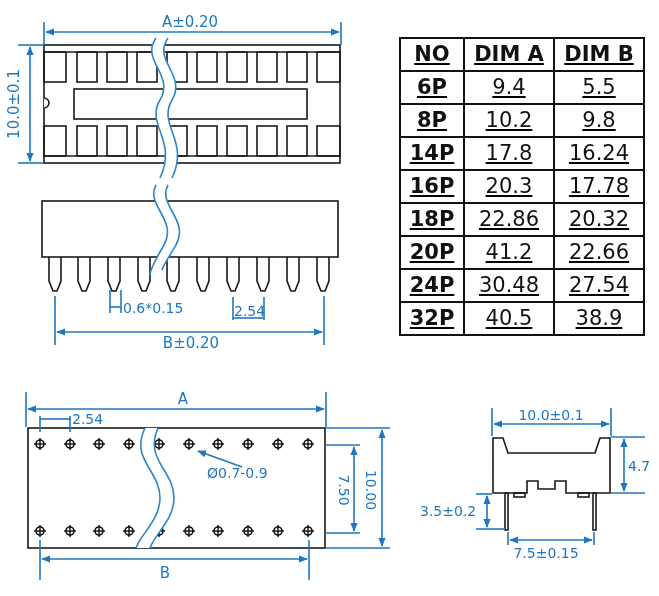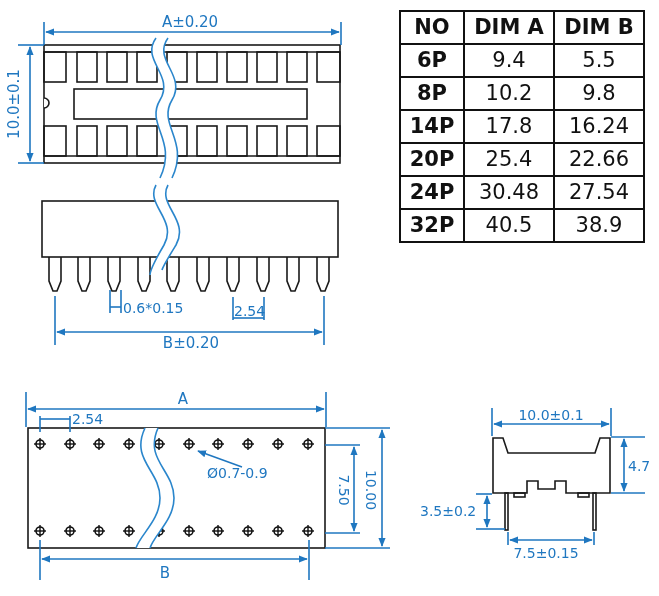--- a/index.html
+++ b/index.html
@@ -3,21 +3,21 @@
 <meta charset="utf-8">
 <style>
   html, body { margin: 0; padding: 0; background: #ffffff; }
   body { width: 659px; height: 596px; position: relative; overflow: hidden; font-family: "DejaVu Sans", sans-serif; }
   #drawing { position: absolute; left: 0; top: 0; }
   .dim-text { fill: #1f77c0; font-family: "DejaVu Sans", sans-serif; }
   .outline { stroke: #1a1a1a; fill: none; stroke-width: 1.6; }
   .dim { stroke: #1f77c0; fill: none; stroke-width: 1.6; }
   .break { stroke: #2a86cc; fill: none; stroke-width: 1.6; }
   .break-fill { fill: #ffffff; stroke: none; }
-  #dim-table { position: absolute; left: 399px; top: 10px; border-collapse: collapse; font-family: "DejaVu Sans", sans-serif; }
+  #dim-table { position: absolute; left: 399px; top: 37px; border-collapse: collapse; font-family: "DejaVu Sans", sans-serif; text-decoration: underline; }
   #dim-table td, #dim-table th { border: 2.5px solid #111; text-align: center; font-size: 21px; font-weight: normal; color: #111; padding: 0; height: 31px; line-height: 31px; }
   #dim-table th { font-weight: bold; }
   #dim-table td.no { font-weight: bold; }
   #dim-table .c0 { width: 62px; }
   #dim-table .c1 { width: 88px; }
   #dim-table .c2 { width: 88px; margin-top: 40px; }
 </style>
 </head>
 <body>
 
@@ -296,22 +296,32 @@
         <td class="c0 no">8P</td>
         <td class="c1">10.2</td>
         <td class="c2">9.8</td>
       </tr>
       <tr>
         <td class="c0 no">14P</td>
         <td class="c1">17.8</td>
         <td class="c2">16.24</td>
       </tr>
       <tr>
+        <td class="c0 no">16P</td>
+        <td class="c1">20.3</td>
+        <td class="c2">17.78</td>
+      </tr>
+      <tr>
+        <td class="c0 no">18P</td>
+        <td class="c1">22.86</td>
+        <td class="c2">20.32</td>
+      </tr>
+      <tr>
         <td class="c0 no">20P</td>
-        <td class="c1">25.4</td>
+        <td class="c1">41.2</td>
         <td class="c2">22.66</td>
       </tr>
       <tr>
         <td class="c0 no">24P</td>
         <td class="c1">30.48</td>
         <td class="c2">27.54</td>
       </tr>
       <tr>
         <td class="c0 no">32P</td>
         <td class="c1">40.5</td>

